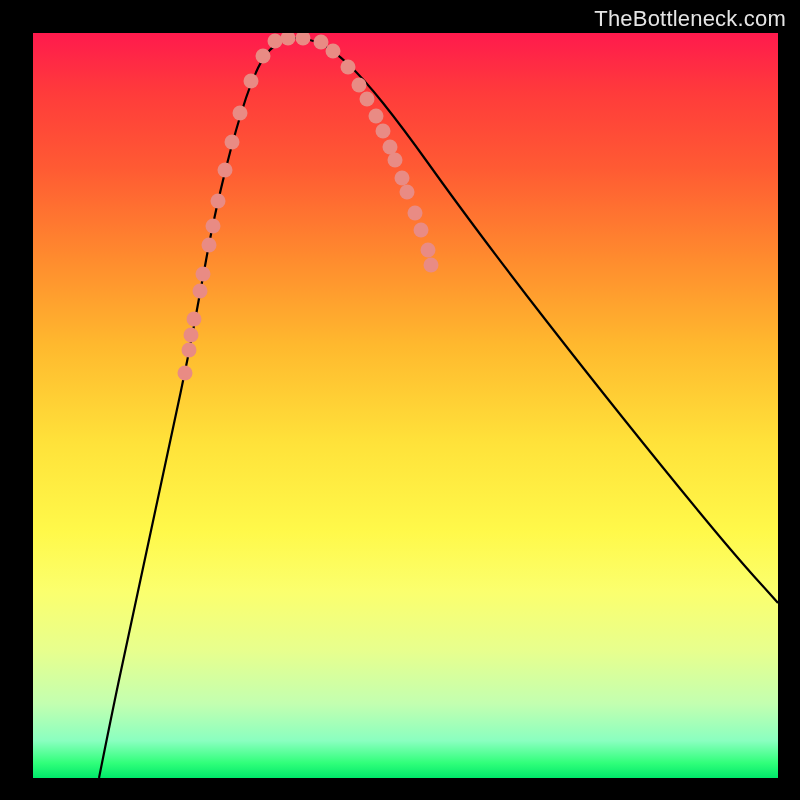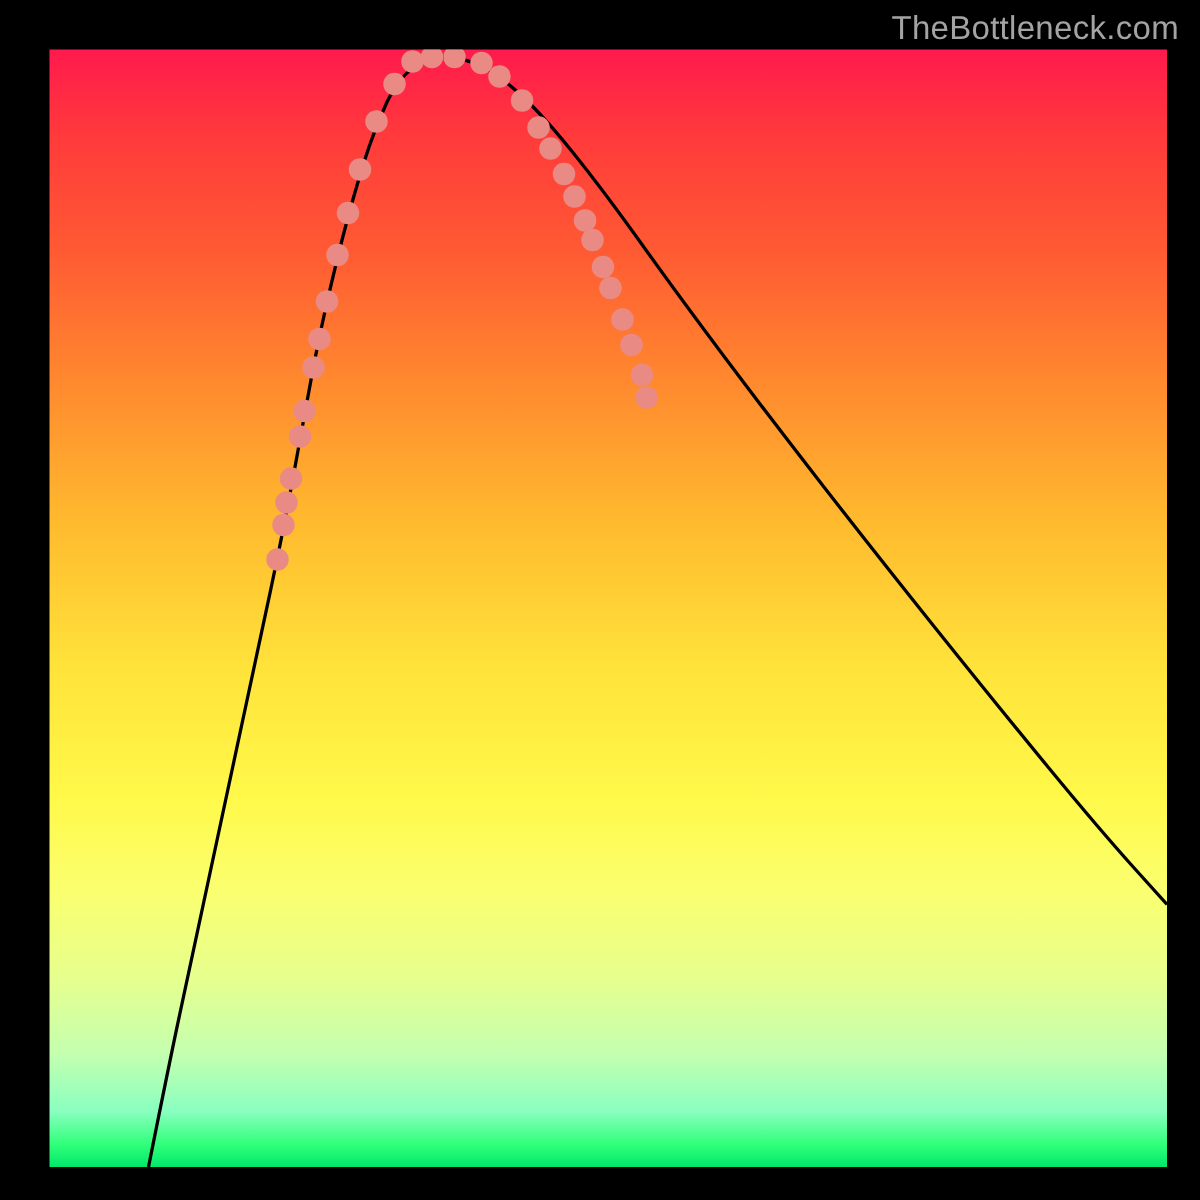--- a/index.html
+++ b/index.html
@@ -38,21 +38,21 @@
       #c3ffb0 90%,
       #8affc0 95%,
       #30ff7a 98%,
       #00e86a 100%
     );
   }
   .watermark {
     position: absolute;
     top: 6px;
     right: 14px;
-    color: #a3a3a3;
+    color: #e5e5e5;
     font-size: 22px;
     font-weight: 500;
     letter-spacing: 0.2px;
     user-select: none;
   }
   svg.overlay {
     position: absolute;
     top: 33px;
     left: 33px;
     width: 745px;

